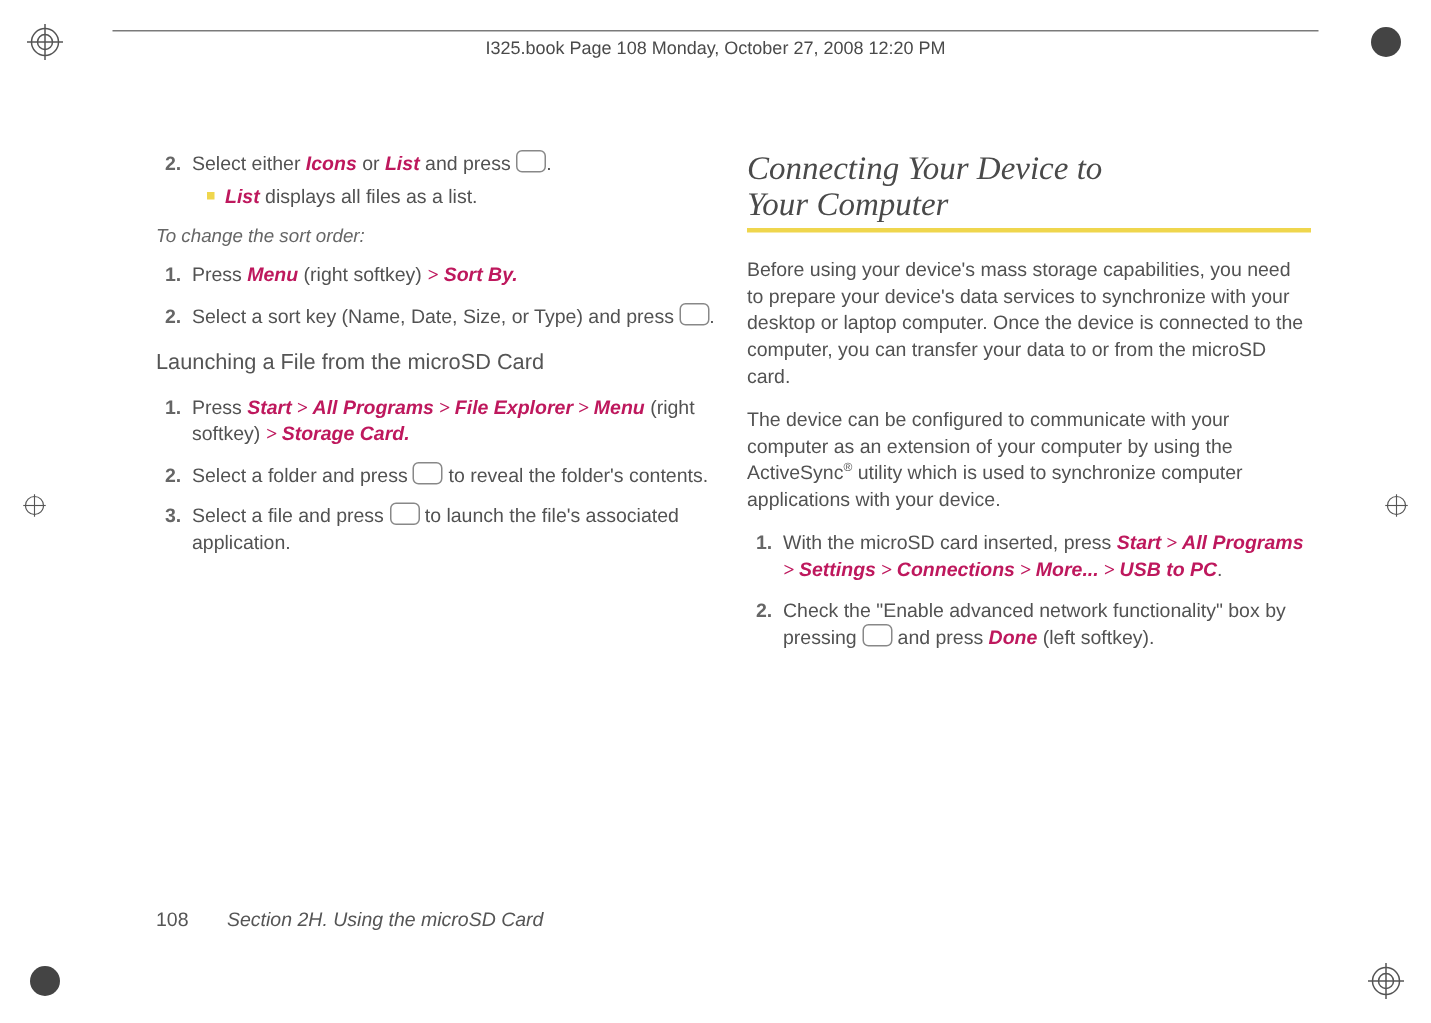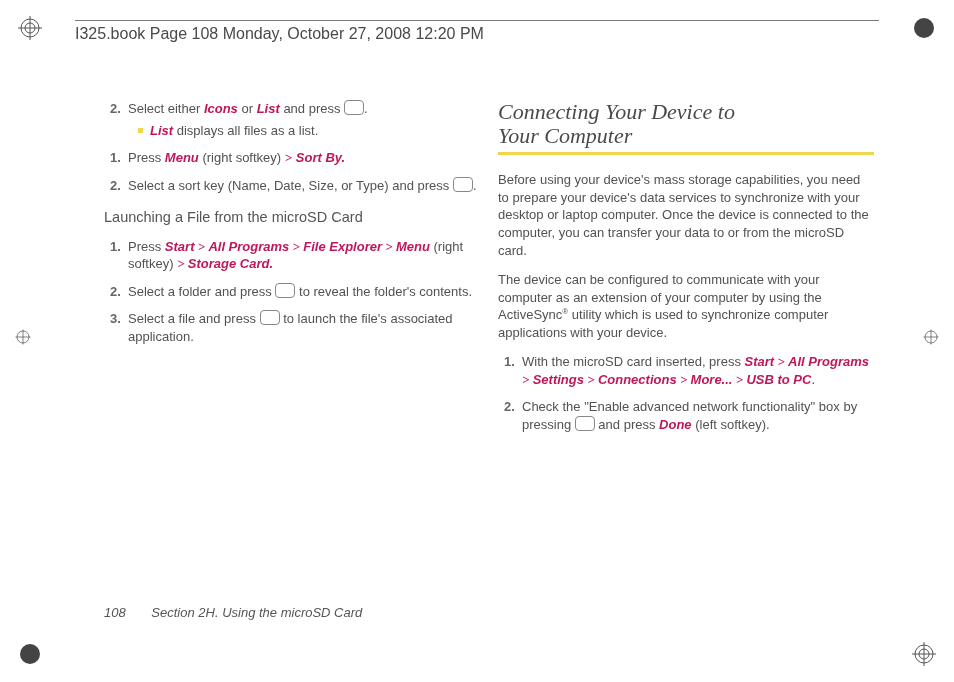--- a/index.html
+++ b/index.html
@@ -22,22 +22,23 @@
   .bottom-right { bottom: 16px; right: 18px; }
   .mid-left { top: 328px; left: 14px; width: 18px; height: 18px;}
   .mid-right { top: 328px; right: 14px; width: 18px; height: 18px;}
   .top-bar {
     position: absolute;
     top: 20px;
     left: 75px;
     right: 75px;
     border-top: 1px solid #7a7a7a;
     padding-top: 4px;
-    font-size: 16px;
+    font-size: 12px;
     color: #4a4a4a;
+    text-align: center;
   }
   .content {
     position: absolute;
     top: 100px;
     left: 104px;
     right: 48px;
     display: flex;
     gap: 18px;
   }
   .col {
@@ -85,21 +86,21 @@
     background: #fff;
   }
   p { margin: 0 0 12px 0;}
   .footer {
     position: absolute;
     left: 104px;
     bottom: 62px;
     font-size: 13px;
     color: #555;
   }
-  .footer .pg { font-style: italic; margin-right: 22px; margin-top: 32px;}
+  .footer .pg { margin-right: 22px; margin-top: 32px;}
   .footer .sec { font-style: italic;}
   .gt { font-family: Georgia, serif;}
 </style>
 </head>
 <body>
 
 <div class="corner-mark top-left">
   <svg viewBox="0 0 24 24">
       <circle cx="12" cy="12" r="9" fill="none" stroke="#555" stroke-width="1"></circle>
       <circle cx="12" cy="12" r="5" fill="none" stroke="#555" stroke-width="1"></circle>
@@ -146,20 +147,21 @@
   <div class="col">
     <ol class="steps" start="2">
       <li><span class="num">2.</span>
         <span>Select either </span><span class="ital-bold">Icons</span><span> or </span><span class="ital-bold">List</span><span> and press </span><span class="key-icon"></span><span>.</span>
         <ul class="bullets">
           <li><span class="ital-bold">List</span><span> displays all files as a list.</span></li>
         </ul>
       </li>
     </ol>
 
+    <div class="caption-ital">To change the sort order:</div>
 
     <ol class="steps">
       <li><span class="num">1.</span>
         <span>Press </span><span class="ital-bold">Menu</span><span> (right softkey) </span><span class="ital-bold gt">&gt;</span><span class="ital-bold"> Sort By.</span>
       </li>
       <li><span class="num">2.</span>
         <span>Select a sort key (Name, Date, Size, or Type) and press </span><span class="key-icon"></span><span>.</span>
       </li>
     </ol>
 

